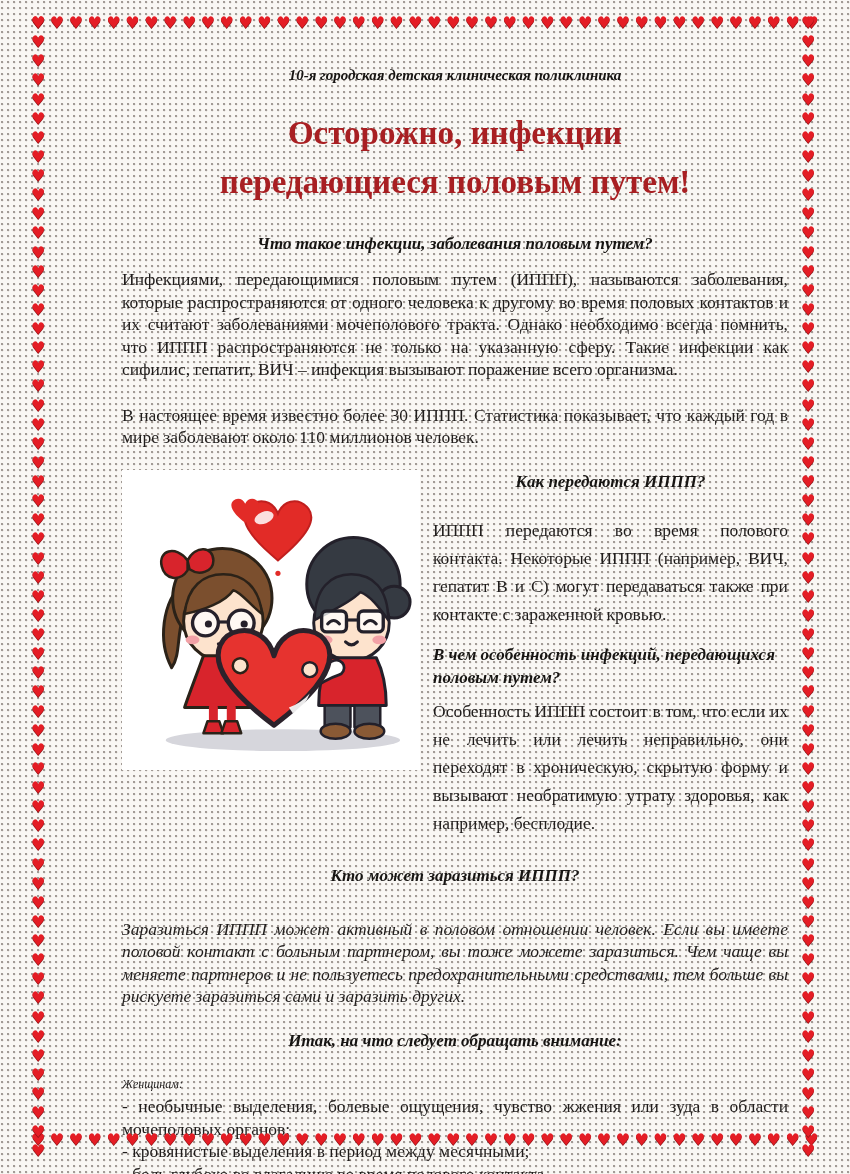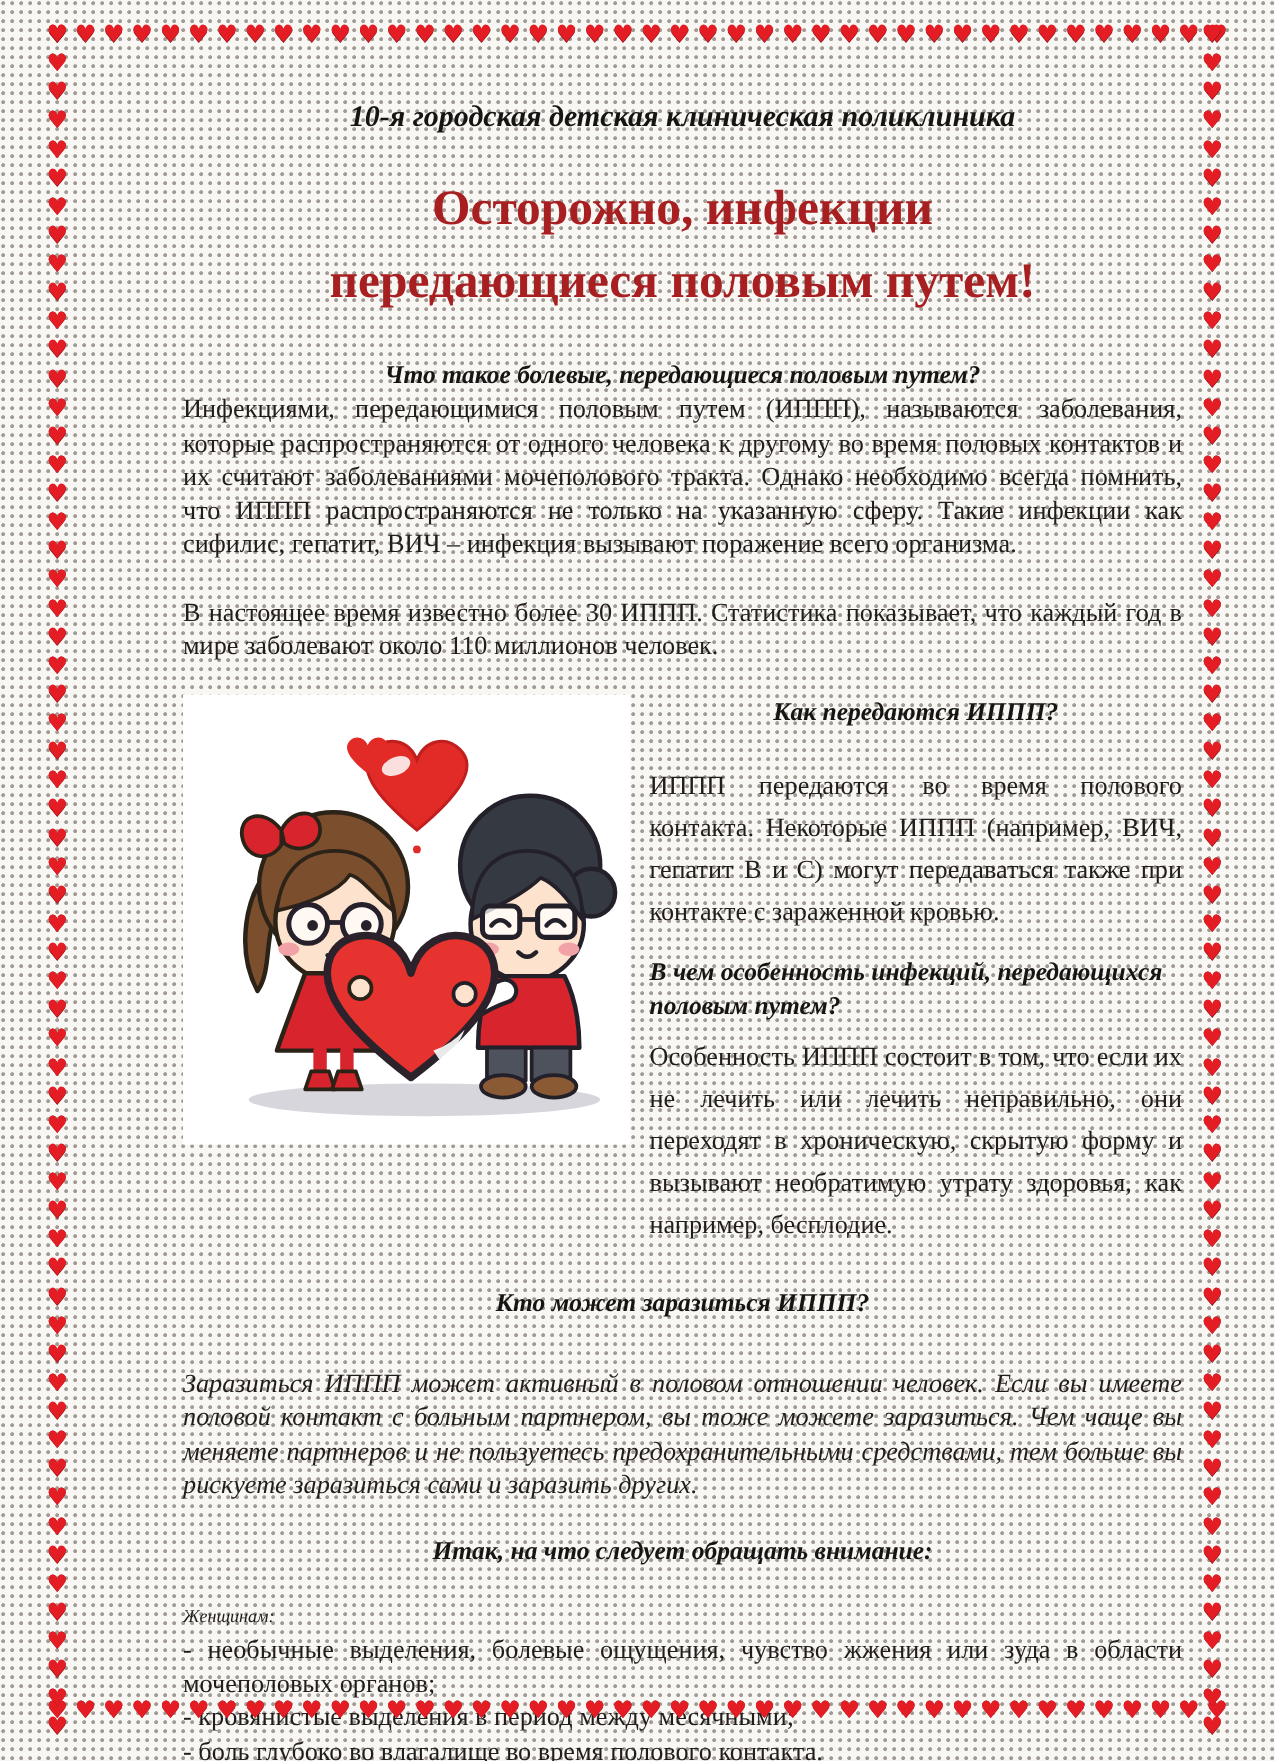--- a/index.html
+++ b/index.html
@@ -26,42 +26,42 @@
     font-family:"DejaVu Sans",sans-serif;
     font-size:16px; line-height:15px;
     color:#e41d25;
     text-shadow:0 0.5px 0 #8d0f12;
   }
   
   .content { position:absolute; left:122px; top:0; width:666px; }
   .org-line {
     margin-top:67px;
     text-align:center;
-    font-size:20px; font-weight:bold; font-style:italic;
+    font-size:15px; font-weight:bold; font-style:italic;
     color:#171513;
   }
   .poster-title {
     margin-top:25px;
     text-align:center;
     font-size:33px; font-weight:bold;
     line-height:49px;
     color:#a81f22;
   }
   h2 {
     font-size:17px; font-weight:bold; font-style:italic;
     color:#171513; line-height:23px;
   }
   .h-center { text-align:center; }
   .body-p {
     font-size:17.5px; line-height:22.5px;
     text-align:justify;
     color:#201d1c;
   }
   .mt-whatis { margin-top:25px; }
-  .mt-p1 { }
+  .mt-p1 { margin-top:13px; }
   .mt-p2 { margin-top:23px; }
   .media-row { margin-top:21px; display:flex; gap:13px; }
   .illustration-box {
     width:298px; height:300px; flex:0 0 298px;
     background:#ffffff;
   }
   .illustration-box svg { display:block; width:100%; height:100%; }
   .side-col { flex:1; min-width:0; }
   .side-col .body-p { line-height:28px; }
   .mt-how-p { margin-top:23px; }
@@ -294,21 +294,21 @@
 
   <div class="content">
 
     <div class="org-line">10-я городская детская клиническая поликлиника</div>
 
     <div class="poster-title">
       <div>Осторожно, инфекции</div>
       <div>передающиеся половым путем!</div>
     </div>
 
-    <h2 class="h-center mt-whatis">Что такое болевые, передающиеся половым путем?</h2>
+    <h2 class="h-center mt-whatis">Что такое инфекции, заболевания половым путем?</h2>
 
     <p class="body-p mt-p1">Инфекциями, передающимися половым путем (ИППП), называются заболевания, которые распространяются от одного человека к другому во время половых контактов и их считают заболеваниями мочеполового тракта. Однако необходимо всегда помнить, что ИППП распространяются не только на указанную сферу. Такие инфекции как сифилис, гепатит, ВИЧ – инфекция вызывают поражение всего организма.</p>
     <p class="body-p mt-p2">В настоящее время известно более 30 ИППП. Статистика показывает, что каждый год в мире заболевают около 110 миллионов человек.</p>
 
     <div class="media-row">
 
       <div class="illustration-box">
         <svg viewBox="0 0 300 300">
           <rect width="300" height="300" fill="#ffffff"></rect>
           <g>

